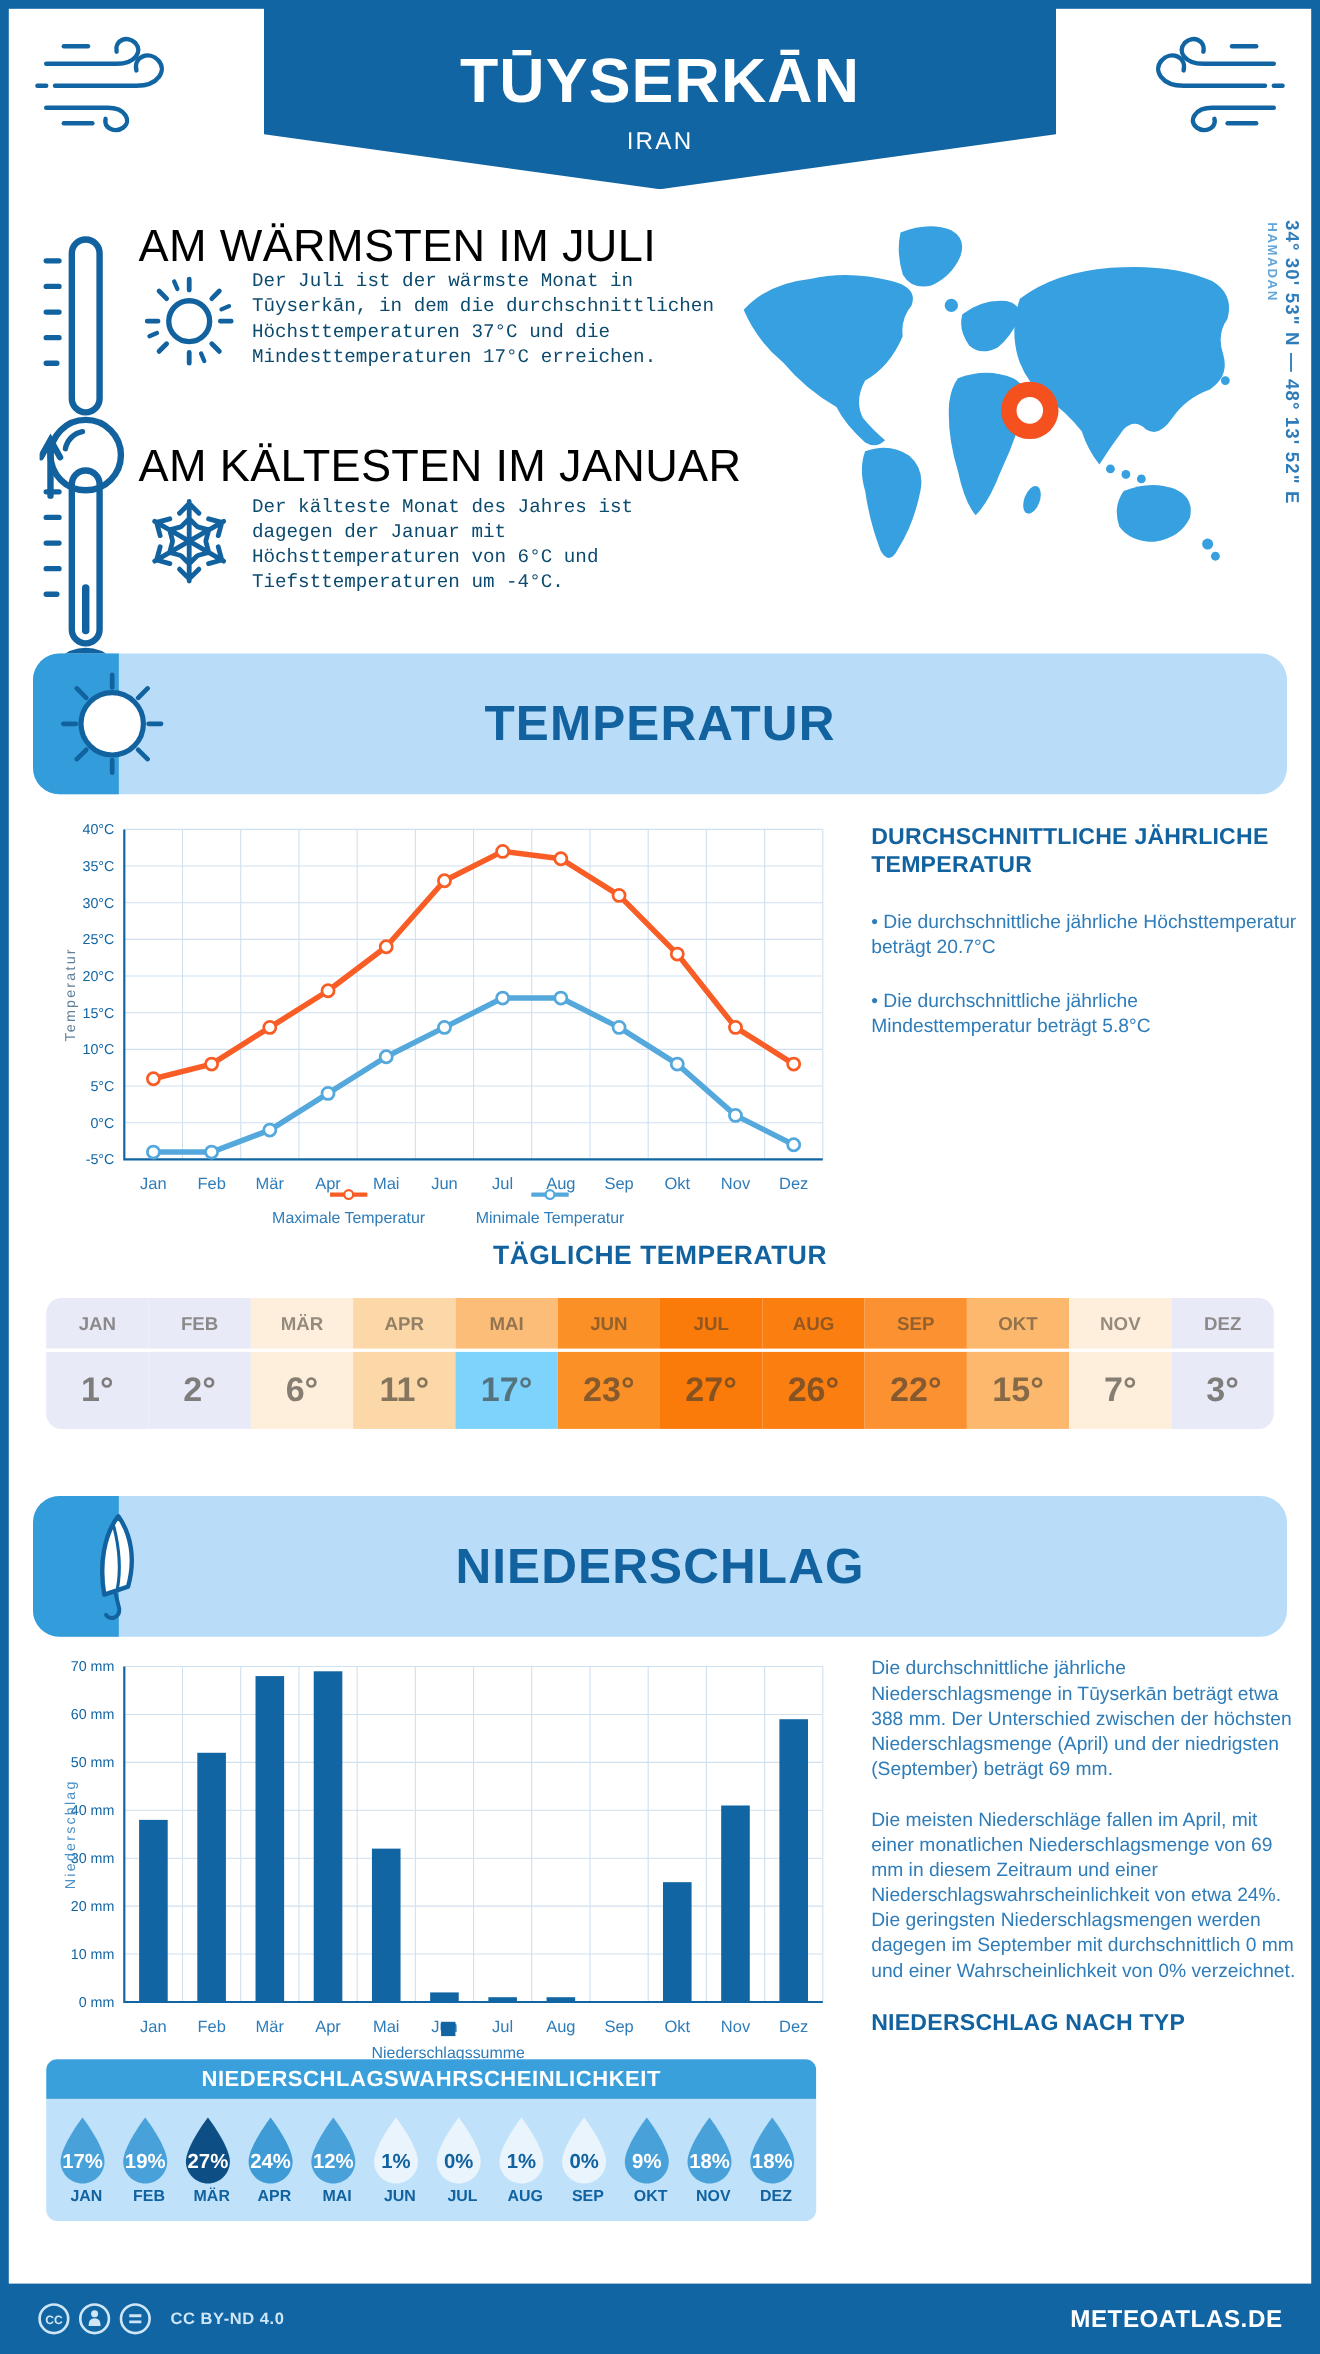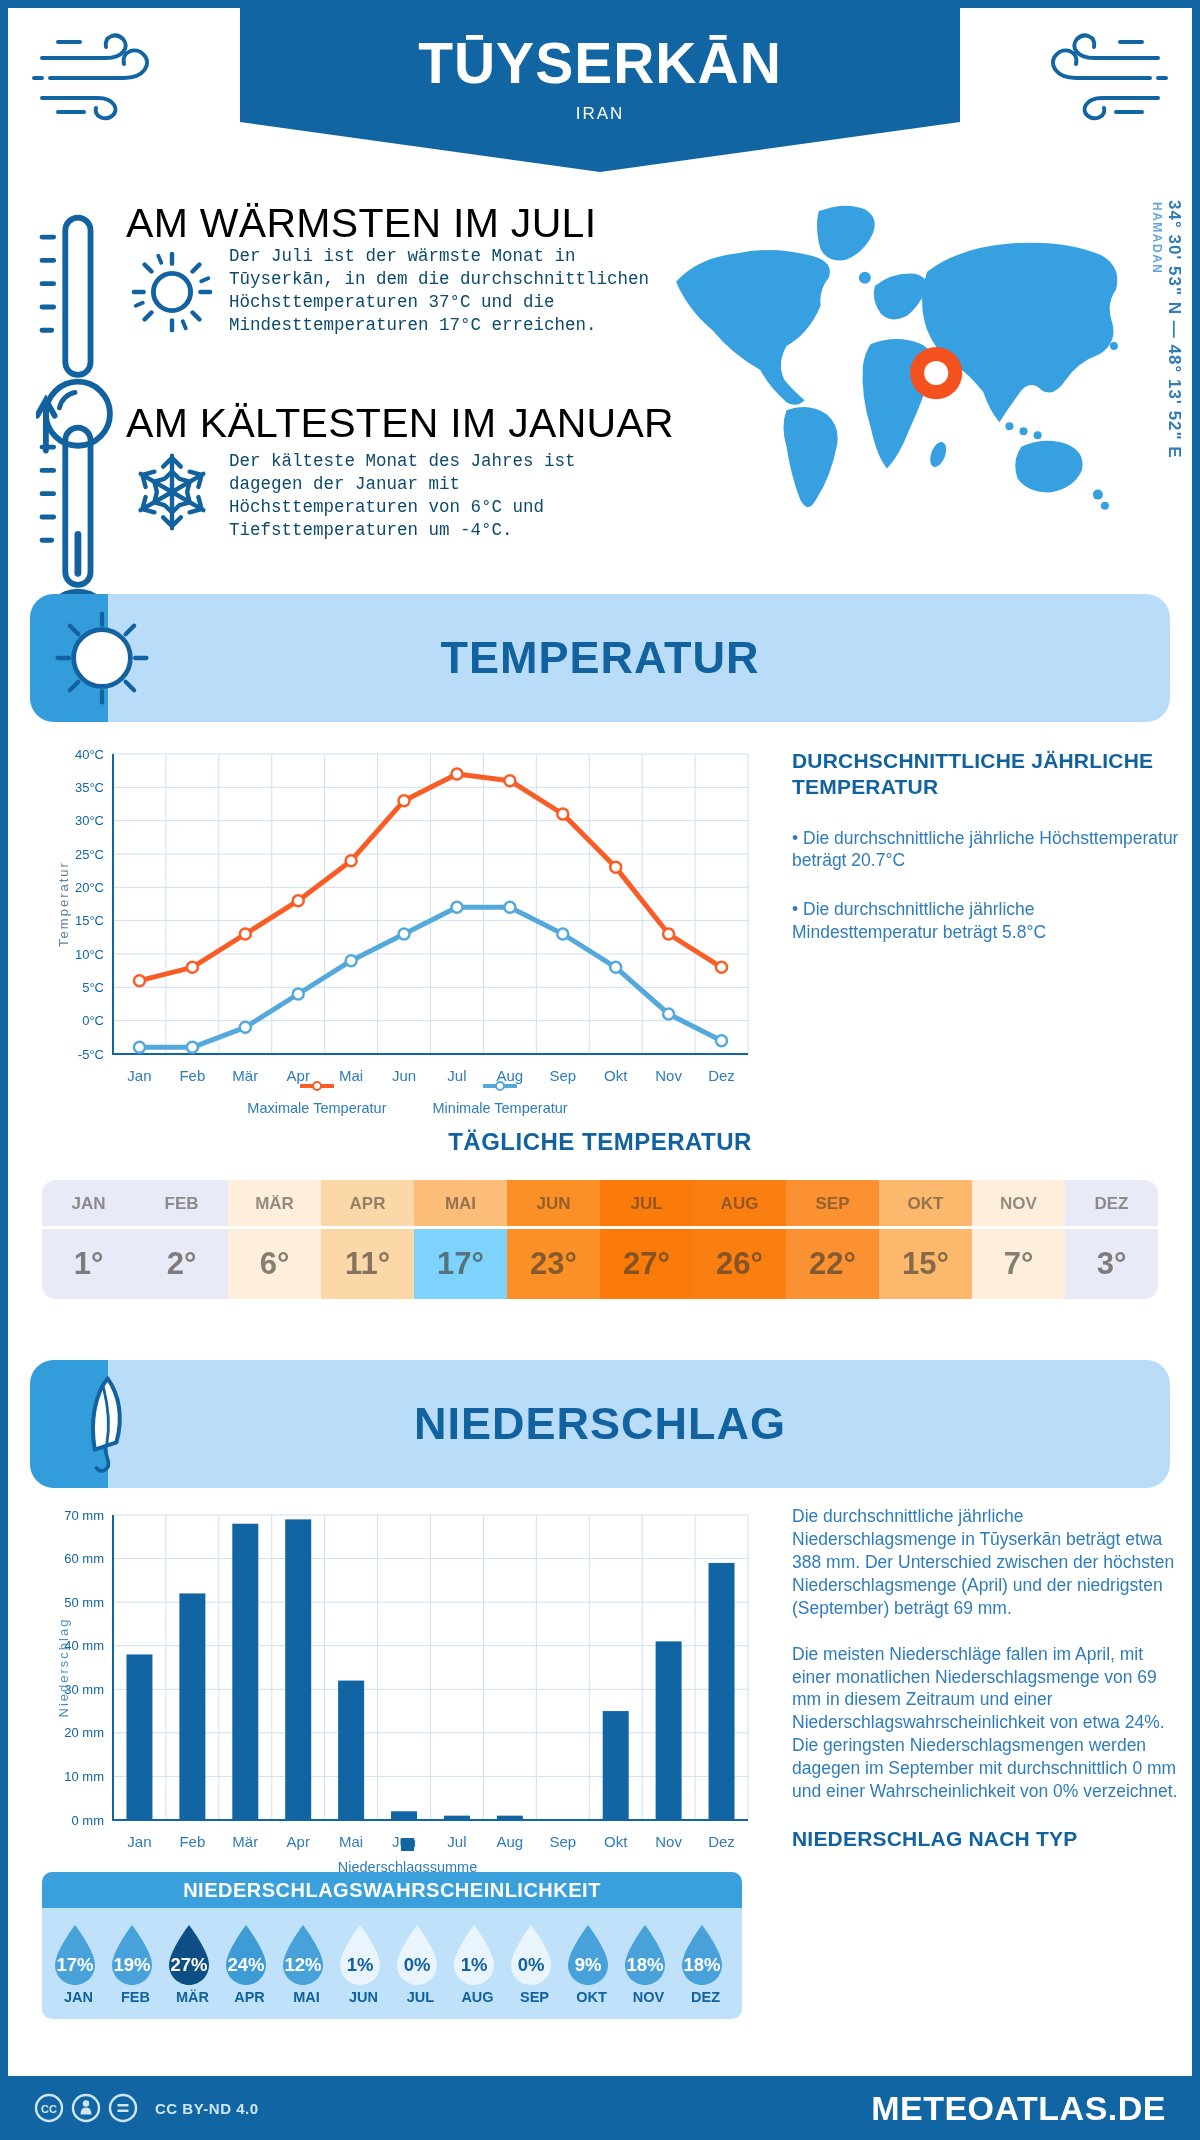--- a/index.html
+++ b/index.html
@@ -5,22 +5,22 @@
   html,body{margin:0;padding:0;background:#fff;}
   .page{position:relative;width:1200px;height:2140px;background:#fff;overflow:hidden;
         font-family:"Liberation Sans",sans-serif;}
   .frame{position:absolute;inset:0;border:8px solid #1265a3;pointer-events:none;z-index:40;}
   svg{display:block;}
   svg text{font-family:"Liberation Sans",sans-serif;}
 
   
   .header-banner{position:absolute;left:240px;top:0;width:720px;height:172px;background:#1265a3;
     clip-path:polygon(0 0,100% 0,100% 71%,50% 100%,0 71%);text-align:center;color:#fff;z-index:5;}
-  .header-title{margin-top:30px;font-size:57px;font-weight:bold;letter-spacing:1px;}
-  .header-sub{margin-top:8px;font-size:17px;letter-spacing:2px;}
+  .header-title{margin-top:41px;font-size:57px;font-weight:bold;letter-spacing:1px;}
+  .header-sub{margin-top:8px;font-size:22px;letter-spacing:2px;}
   .wind{position:absolute;top:20px;width:140px;height:105px;}
   .wind.left{left:28px;}
   .wind.right{right:28px;transform:scaleX(-1);}
 
   
   .sec-title{position:absolute;left:126px;width:560px;font-size:41px;font-weight:normal;color:#000000;letter-spacing:.3px;}
   .sec-text{position:absolute;left:229px;width:428px;font-size:17.5px;line-height:1.32;color:#0c4a6e;font-family:Liberation Mono, monospace;}
   .thermo{position:absolute;left:36px;width:78px;height:262px;}
   .mini-icon{position:absolute;left:128px;width:88px;height:88px;}
 
@@ -70,21 +70,21 @@
       font-size:20px;font-weight:bold;letter-spacing:.5px;}
   .drops{display:flex;justify-content:space-around;padding:16px 8px 14px 8px;}
   .drop-cell{width:54px;text-align:center;}
   .drop-cell .m{margin-top:3px;font-size:14.5px;font-weight:bold;color:#11629f;}
 
   
   .footer{position:absolute;left:0;right:0;bottom:0;height:64px;background:#1265a3;display:flex;
       align-items:center;padding:0 34px;z-index:60;box-sizing:border-box;gap:20px;}
   .cc-group{display:flex;align-items:center;gap:7px;}
   .cc-label{margin-left:10px;font-size:15px;font-weight:bold;color:#cfe6f7;letter-spacing:.5px;}
-  .site{margin-left:auto;font-size:34px;font-weight:bold;color:#fff;letter-spacing:.5px;}
+  .site{margin-left:auto;font-size:22px;font-weight:bold;color:#fff;letter-spacing:.5px;}
 </style>
 </head>
 <body>
 
 <div class="page">
   <div class="frame"></div>
 
   <svg class="wind left" viewBox="0 0 140 105" fill="none" stroke="#1265a3" stroke-width="4" stroke-linecap="round">
     <path d="M14 38 H78 C95 38 102 27 95 19 C88 12 76 16 78 27"></path>
     <path d="M30 22 H52"></path>

